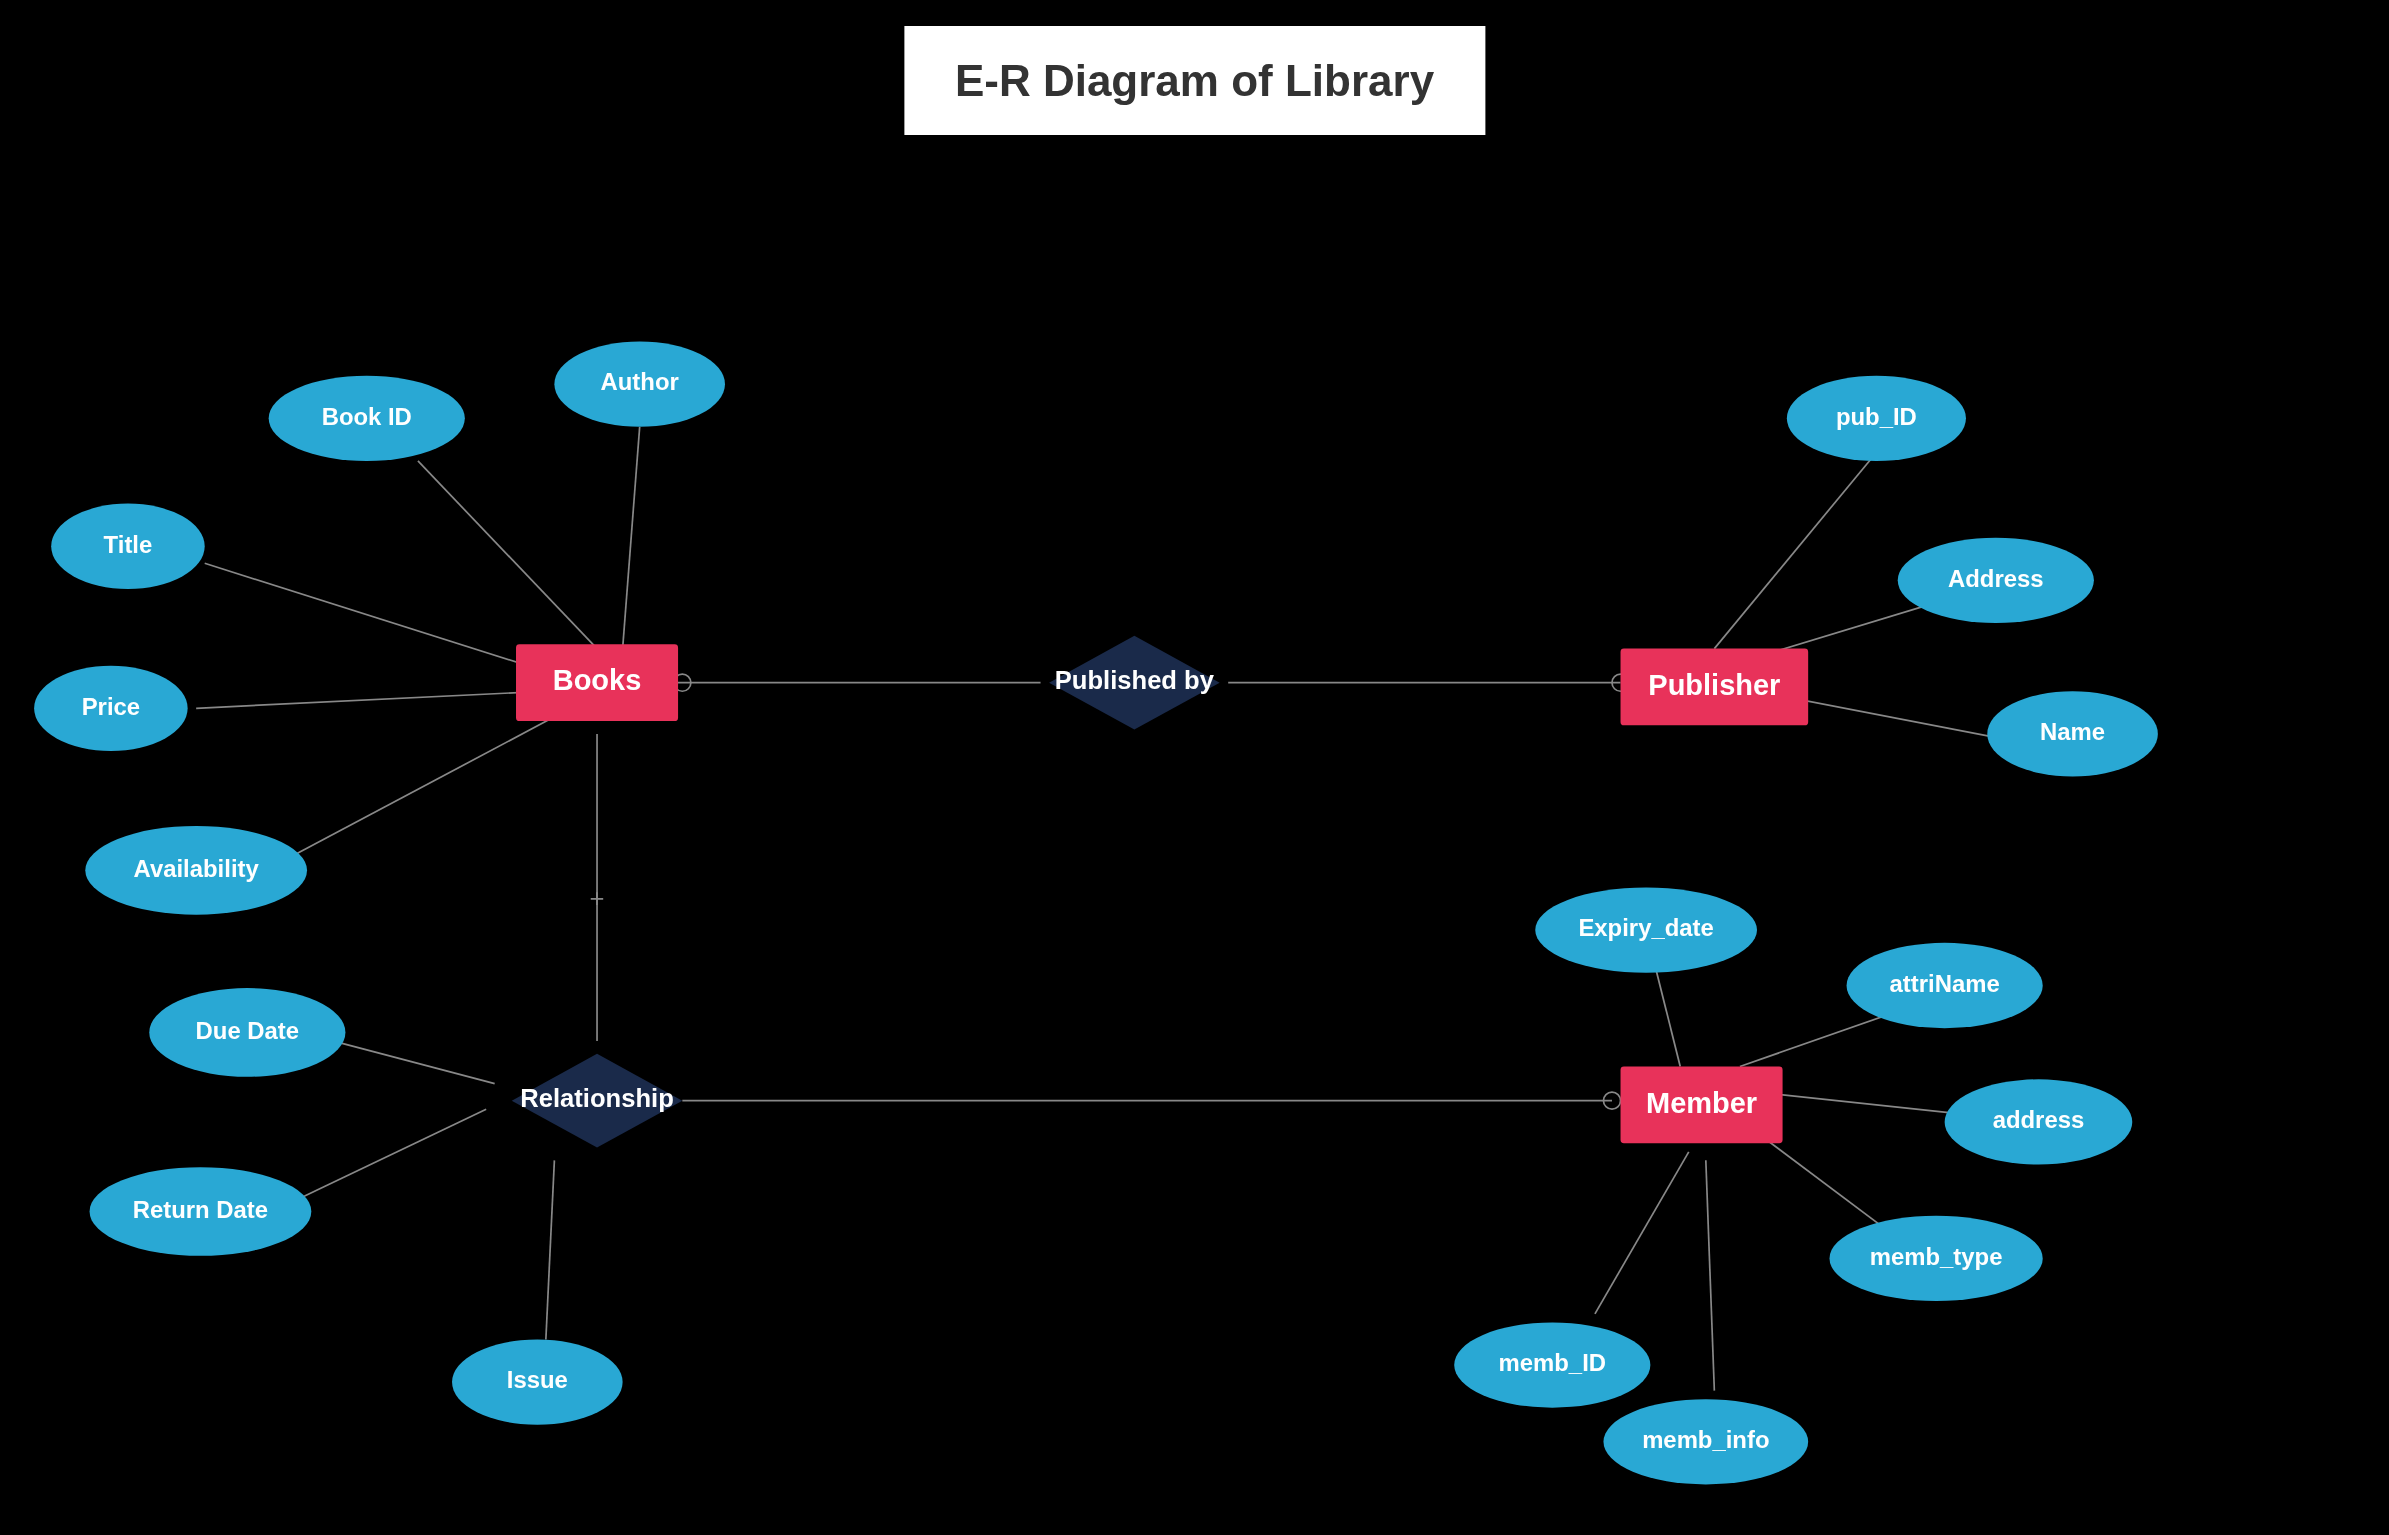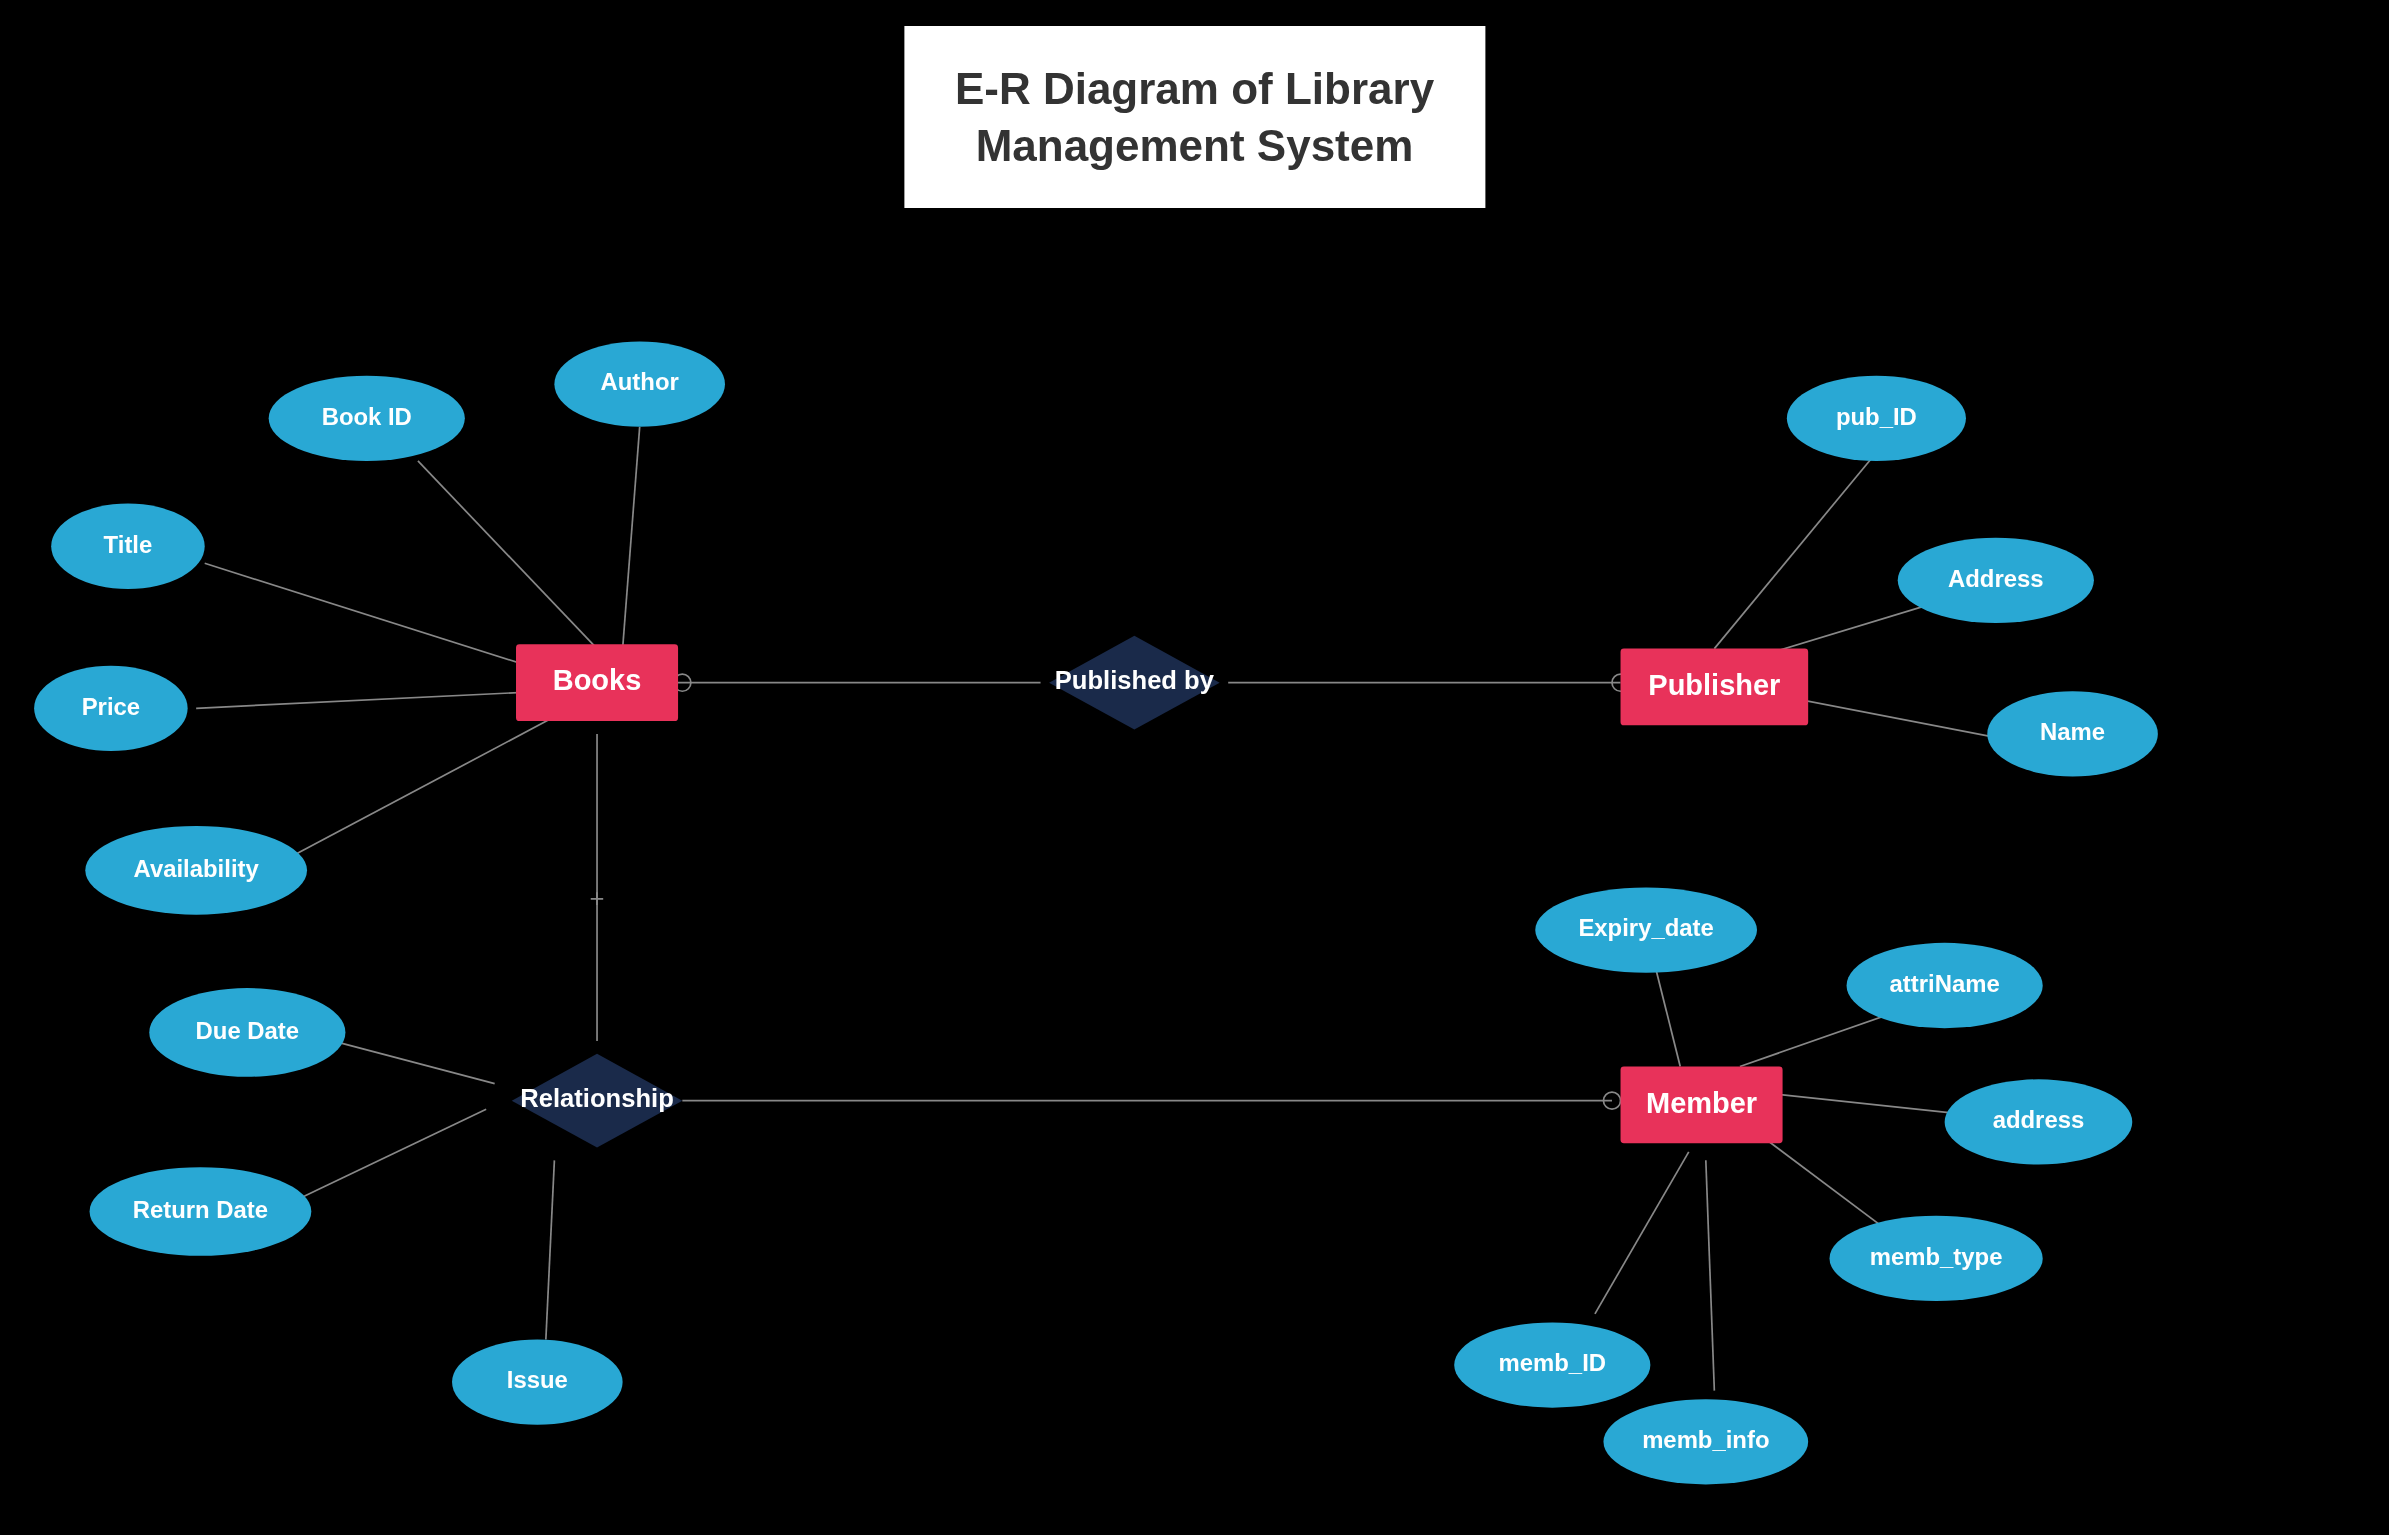--- a/index.html
+++ b/index.html
@@ -11,21 +11,21 @@
       position: relative;
       font-family: Arial, sans-serif;
     }
 
     .title-box {
       position: absolute;
       top: 25.6px;
       left: 50%;
       transform: translateX(-50%);
       background: white;
-      padding: 34px 51px;
+      padding: 26px 51px;
       text-align: center;
       min-width: 427px;
     }
 
     .title-text {
       font-size: 44px;
       font-weight: bold;
       color: #333;
       line-height: 1.3;
     }
@@ -100,21 +100,21 @@
       font-size: 30px;
       text-anchor: middle;
       dominant-baseline: middle;
     }
   </style>
 </head>
 <body>
 
 <div class="title-box">
   <div class="title-text">
-    <span>E-R Diagram of Library</span><br><span>Management System</span>
+    <span>E-R Diagram of Library</span><br>
   </div>
 </div>
 
 <svg class="diagram" viewBox="0 0 2801 1800" width="2389" height="1536">
 
   <line class="connector" x1="700" y1="760" x2="490" y2="540"></line>
 
   <line class="connector" x1="730" y1="760" x2="750" y2="500"></line>
 
   <line class="connector" x1="650" y1="790" x2="240" y2="660"></line>

